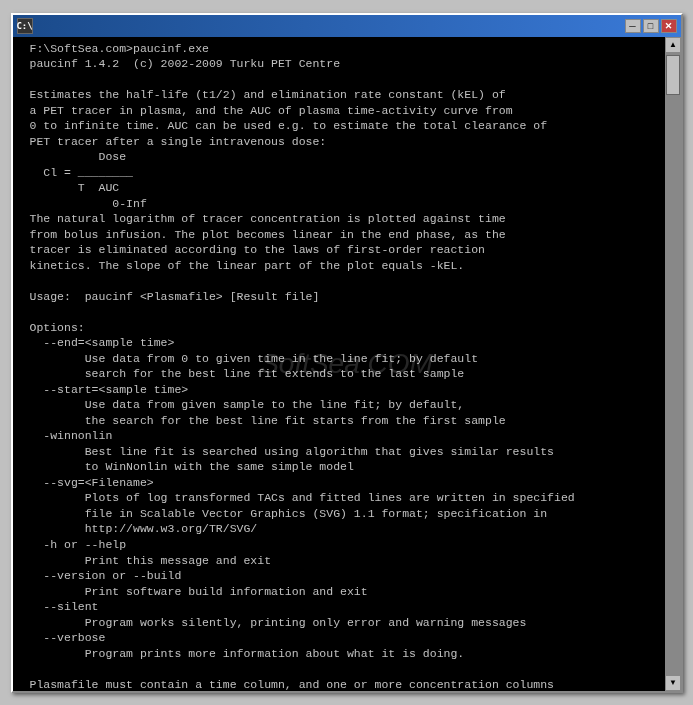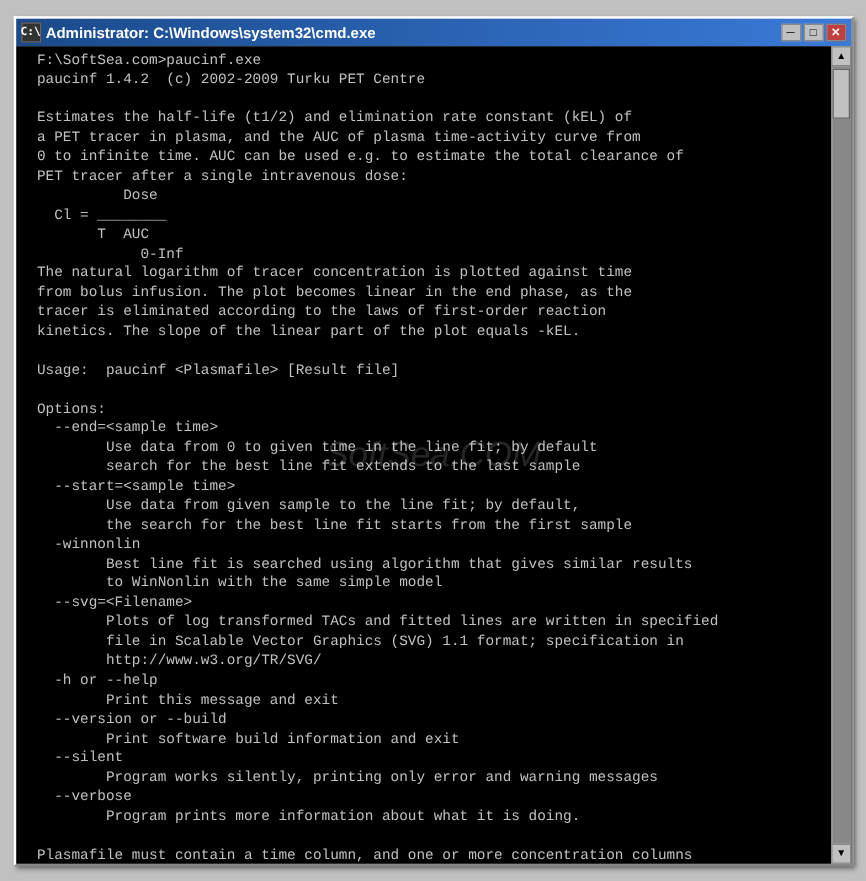--- a/index.html
+++ b/index.html
@@ -140,21 +140,20 @@
       white-space: nowrap;
     }
   </style>
 </head>
 <body>
 
 <div class="window">
   <div class="title-bar">
     <div class="title-bar-left">
       <div class="title-bar-icon">C:\</div>
-      <span class="title-text">Administrator: C:\Windows\system32\cmd.exe</span>
     </div>
     <div class="title-bar-buttons">
       <div class="title-btn btn-min">─</div>
       <div class="title-btn btn-max">□</div>
       <div class="title-btn btn-close">✕</div>
     </div>
   </div>
   <div class="console">
     <div class="console-content">F:\SoftSea.com&gt;paucinf.exe
 paucinf 1.4.2  (c) 2002-2009 Turku PET Centre

